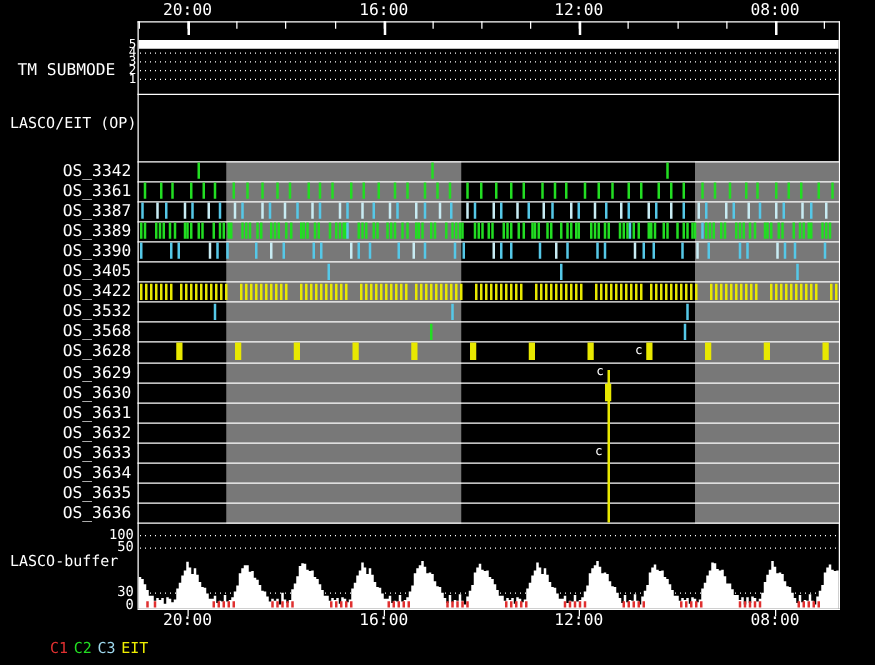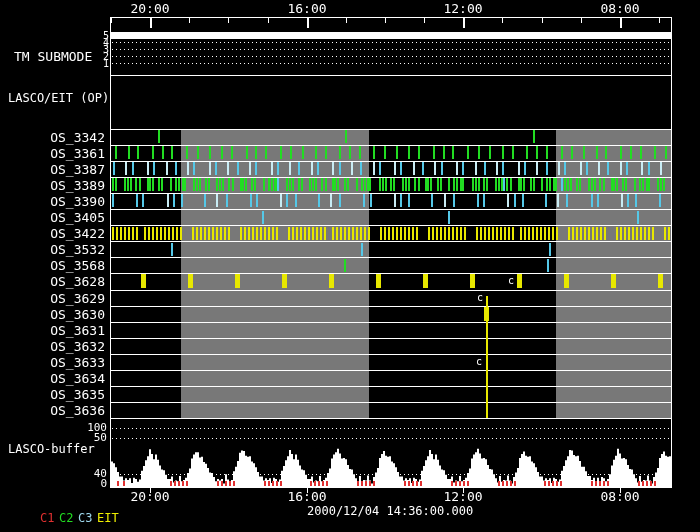--- a/index.html
+++ b/index.html
@@ -12,21 +12,20 @@
   .tick{position:absolute;z-index:3;}
   .rowlbl{position:absolute;text-align:right;font-size:13px;z-index:10;}
 </style>
 </head>
 <body>
 
 <div id="screen">
   <div class="lbl" style="left:14px;top:50px;font-size:13px;">TM SUBMODE</div>
   <div class="lbl" style="left:8px;top:92px;font-size:12px;">LASCO/EIT (OP)</div>
   <div class="lbl" style="left:8px;top:443px;font-size:12px;">LASCO-buffer</div>
-  <div class="lbl" style="left:307px;top:505px;font-size:12px;">2000/12/04 14:36:00.000</div>
   <div id="gen">
       <div class="abs" style="left: 181px; top: 129px; width: 188px; height: 290px; background: rgb(120, 120, 120); z-index: 1;"></div>
       <div class="abs" style="left: 556px; top: 129px; width: 115px; height: 290px; background: rgb(120, 120, 120); z-index: 1;"></div>
       <div class="abs" style="left: 110px; top: 17px; width: 562px; height: 1px; background: rgb(255, 255, 255); z-index: 5;"></div>
       <div class="abs" style="left: 111px; top: 17px; width: 1px; height: 6px; background: rgb(255, 255, 255); z-index: 5;"></div>
       <div class="abs" style="left: 150px; top: 17px; width: 1px; height: 6px; background: rgb(255, 255, 255); z-index: 5;"></div>
       <div class="abs" style="left: 189px; top: 17px; width: 1px; height: 6px; background: rgb(255, 255, 255); z-index: 5;"></div>
       <div class="abs" style="left: 228px; top: 17px; width: 1px; height: 6px; background: rgb(255, 255, 255); z-index: 5;"></div>
       <div class="abs" style="left: 268px; top: 17px; width: 1px; height: 6px; background: rgb(255, 255, 255); z-index: 5;"></div>
       <div class="abs" style="left: 307px; top: 17px; width: 1px; height: 6px; background: rgb(255, 255, 255); z-index: 5;"></div>
@@ -514,21 +513,21 @@
       <div class="lbl" style="left: 508px; top: 275px; font-size: 10px; color: rgb(255, 255, 255); z-index: 6;">c</div>
       <div class="lbl" style="left: 477px; top: 292px; font-size: 10px; color: rgb(255, 255, 255); z-index: 6;">c</div>
       <div class="tick" style="left: 484px; top: 307px; width: 5px; height: 14px; background: rgb(232, 232, 0); z-index: 3;"></div>
       <div class="lbl" style="left: 476px; top: 356px; font-size: 10px; color: rgb(255, 255, 255); z-index: 6;">c</div>
       <div class="abs" style="left: 486px; top: 296px; width: 2px; height: 122px; background: rgb(232, 232, 0); z-index: 4;"></div>
       <div class="dotted" style="left: 112px; top: 428px; width: 558px;"></div>
       <div class="lbl" style="left: 72px; top: 422px; width: 35px; text-align: right; font-size: 11px; color: rgb(255, 255, 255); z-index: 10;">100</div>
       <div class="dotted" style="left: 112px; top: 438px; width: 558px;"></div>
       <div class="lbl" style="left: 72px; top: 432px; width: 35px; text-align: right; font-size: 11px; color: rgb(255, 255, 255); z-index: 10;">50</div>
       <div class="dotted" style="left: 112px; top: 474px; width: 558px;"></div>
-      <div class="lbl" style="left: 72px; top: 468px; width: 35px; text-align: right; font-size: 11px; color: rgb(255, 255, 255); z-index: 10;">40</div>
+      <div class="lbl" style="left: 72px; top: 468px; width: 35px; text-align: right; font-size: 11px; color: rgb(255, 255, 255); z-index: 10;">30</div>
       <div class="lbl" style="left: 72px; top: 478px; width: 35px; text-align: right; font-size: 11px; color: rgb(255, 255, 255); z-index: 10;">0</div>
       <div class="abs" style="left: 110px; top: 487px; width: 562px; height: 1px; background: rgb(255, 255, 255); z-index: 5;"></div>
       <svg width="564" height="70" viewBox="110 418 564 70" style="position: absolute; left: 110px; top: 418px; z-index: 2;">
         <path d="M111,487L111,461.5L113,461.5L113,463.2L115,463.2L115,467.3L117,467.3L117,471.9L119,471.9L119,476.6L121,476.6L121,476.6L123,476.6L123,480.6L125,480.6L125,478.3L127,478.3L127,480.0L129,480.0L129,478.3L131,478.3L131,482.9L133,482.9L133,477.7L135,477.7L135,478.9L137,478.9L137,481.8L139,481.8L139,479.5L141,479.5L141,470.8L143,470.8L143,466.1L145,466.1L145,460.3L147,460.3L147,456.3L149,456.3L149,449.3L151,449.3L151,453.9L153,453.9L153,459.2L155,459.2L155,454.5L157,454.5L157,459.7L159,459.7L159,465.5L161,465.5L161,469.6L163,469.6L163,470.2L165,470.2L165,474.8L167,474.8L167,478.9L169,478.9L169,478.9L171,478.9L171,476.6L173,476.6L173,482.4L175,482.4L175,480.6L177,480.6L177,481.2L179,481.2L179,476.0L181,476.0L181,481.2L183,481.2L183,480.0L185,480.0L185,477.7L187,477.7L187,473.1L189,473.1L189,468.4L191,468.4L191,458.6L193,458.6L193,454.5L195,454.5L195,452.2L197,452.2L197,452.2L199,452.2L199,457.4L201,457.4L201,456.8L203,456.8L203,462.1L205,462.1L205,463.8L207,463.8L207,467.9L209,467.9L209,472.5L211,472.5L211,473.1L213,473.1L213,477.1L215,477.1L215,481.2L217,481.2L217,478.9L219,478.9L219,480.6L221,480.6L221,478.9L223,478.9L223,483.5L225,483.5L225,474.2L227,474.2L227,479.5L229,479.5L229,482.4L231,482.4L231,480.0L233,480.0L233,471.3L235,471.3L235,466.7L237,466.7L237,460.9L239,460.9L239,452.8L241,452.8L241,450.5L243,450.5L243,451.0L245,451.0L245,455.7L247,455.7L247,456.8L249,456.8L249,456.3L251,456.3L251,461.5L253,461.5L253,463.2L255,463.2L255,467.3L257,467.3L257,471.9L259,471.9L259,476.6L261,476.6L261,476.6L263,476.6L263,480.6L265,480.6L265,478.3L267,478.3L267,480.0L269,480.0L269,478.3L271,478.3L271,482.9L273,482.9L273,477.7L275,477.7L275,478.9L277,478.9L277,481.8L279,481.8L279,479.5L281,479.5L281,470.8L283,470.8L283,466.1L285,466.1L285,460.3L287,460.3L287,456.3L289,456.3L289,449.9L291,449.9L291,453.9L293,453.9L293,459.2L295,459.2L295,454.5L297,454.5L297,459.7L299,459.7L299,465.5L301,465.5L301,469.6L303,469.6L303,470.2L305,470.2L305,474.8L307,474.8L307,478.9L309,478.9L309,478.9L311,478.9L311,476.6L313,476.6L313,482.4L315,482.4L315,480.6L317,480.6L317,481.2L319,481.2L319,476.0L321,476.0L321,481.2L323,481.2L323,480.0L325,480.0L325,477.7L327,477.7L327,473.1L329,473.1L329,468.4L331,468.4L331,458.6L333,458.6L333,454.5L335,454.5L335,452.2L337,452.2L337,448.7L339,448.7L339,453.4L341,453.4L341,458.6L343,458.6L343,458.0L345,458.0L345,459.2L347,459.2L347,465.0L349,465.0L349,469.0L351,469.0L351,469.6L353,469.6L353,474.2L355,474.2L355,478.3L357,478.3L357,482.4L359,482.4L359,476.0L361,476.0L361,481.8L363,481.8L363,480.0L365,480.0L365,480.6L367,480.6L367,475.4L369,475.4L369,480.6L371,480.6L371,483.5L373,483.5L373,477.1L375,477.1L375,472.5L377,472.5L377,467.9L379,467.9L379,458.0L381,458.0L381,453.9L383,453.9L383,451.0L385,451.0L385,455.7L387,455.7L387,456.8L389,456.8L389,456.3L391,456.3L391,461.5L393,461.5L393,463.2L395,463.2L395,467.3L397,467.3L397,471.9L399,471.9L399,476.6L401,476.6L401,476.6L403,476.6L403,480.6L405,480.6L405,478.3L407,478.3L407,480.0L409,480.0L409,478.3L411,478.3L411,482.9L413,482.9L413,477.7L415,477.7L415,478.9L417,478.9L417,481.8L419,481.8L419,479.5L421,479.5L421,470.8L423,470.8L423,466.1L425,466.1L425,460.3L427,460.3L427,456.3L429,456.3L429,449.9L431,449.9L431,453.9L433,453.9L433,459.2L435,459.2L435,454.5L437,454.5L437,459.7L439,459.7L439,465.5L441,465.5L441,469.6L443,469.6L443,470.2L445,470.2L445,474.8L447,474.8L447,478.9L449,478.9L449,478.9L451,478.9L451,476.6L453,476.6L453,482.4L455,482.4L455,480.6L457,480.6L457,481.2L459,481.2L459,476.0L461,476.0L461,481.2L463,481.2L463,480.0L465,480.0L465,477.7L467,477.7L467,473.1L469,473.1L469,468.4L471,468.4L471,458.6L473,458.6L473,454.5L475,454.5L475,452.2L477,452.2L477,448.7L479,448.7L479,453.4L481,453.4L481,458.6L483,458.6L483,458.0L485,458.0L485,459.2L487,459.2L487,465.0L489,465.0L489,469.0L491,469.0L491,469.6L493,469.6L493,474.2L495,474.2L495,478.3L497,478.3L497,482.4L499,482.4L499,476.0L501,476.0L501,481.8L503,481.8L503,480.0L505,480.0L505,480.6L507,480.6L507,475.4L509,475.4L509,480.6L511,480.6L511,483.5L513,483.5L513,477.1L515,477.1L515,472.5L517,472.5L517,467.9L519,467.9L519,458.0L521,458.0L521,453.9L523,453.9L523,451.6L525,451.6L525,455.7L527,455.7L527,456.8L529,456.8L529,456.3L531,456.3L531,461.5L533,461.5L533,463.2L535,463.2L535,467.3L537,467.3L537,471.9L539,471.9L539,476.6L541,476.6L541,476.6L543,476.6L543,480.6L545,480.6L545,478.3L547,478.3L547,480.0L549,480.0L549,478.3L551,478.3L551,482.9L553,482.9L553,477.7L555,477.7L555,478.9L557,478.9L557,481.8L559,481.8L559,479.5L561,479.5L561,470.8L563,470.8L563,466.1L565,466.1L565,460.3L567,460.3L567,456.3L569,456.3L569,449.9L571,449.9L571,450.5L573,450.5L573,455.1L575,455.1L575,456.3L577,456.3L577,455.7L579,455.7L579,460.9L581,460.9L581,466.7L583,466.7L583,466.7L585,466.7L585,471.3L587,471.3L587,476.0L589,476.0L589,476.0L591,476.0L591,480.0L593,480.0L593,477.7L595,477.7L595,483.5L597,483.5L597,477.7L599,477.7L599,482.4L601,482.4L601,477.1L603,477.1L603,478.3L605,478.3L605,481.2L607,481.2L607,478.9L609,478.9L609,474.2L611,474.2L611,465.5L613,465.5L613,459.7L615,459.7L615,455.7L617,455.7L617,448.7L619,448.7L619,453.4L621,453.4L621,458.6L623,458.6L623,458.0L625,458.0L625,459.2L627,459.2L627,465.0L629,465.0L629,469.0L631,469.0L631,469.6L633,469.6L633,474.2L635,474.2L635,478.3L637,478.3L637,482.4L639,482.4L639,476.0L641,476.0L641,481.8L643,481.8L643,480.0L645,480.0L645,480.6L647,480.6L647,475.4L649,475.4L649,480.6L651,480.6L651,483.5L653,483.5L653,477.1L655,477.1L655,472.5L657,472.5L657,467.9L659,467.9L659,458.0L661,458.0L661,453.9L663,453.9L663,451.6L665,451.6L665,455.7L667,455.7L667,456.8L669,456.8L669,456.3L671,456.3L671,487Z" fill="#ffffff"></path>
       </svg>
       <div class="tick" style="left: 170px; top: 481px; width: 2px; height: 5px; background: rgb(224, 48, 48); z-index: 4;"></div>
       <div class="tick" style="left: 174px; top: 481px; width: 2px; height: 5px; background: rgb(224, 48, 48); z-index: 4;"></div>
       <div class="tick" style="left: 178px; top: 481px; width: 2px; height: 5px; background: rgb(224, 48, 48); z-index: 4;"></div>
       <div class="tick" style="left: 182px; top: 481px; width: 2px; height: 5px; background: rgb(224, 48, 48); z-index: 4;"></div>
       <div class="tick" style="left: 186px; top: 481px; width: 2px; height: 5px; background: rgb(224, 48, 48); z-index: 4;"></div>

